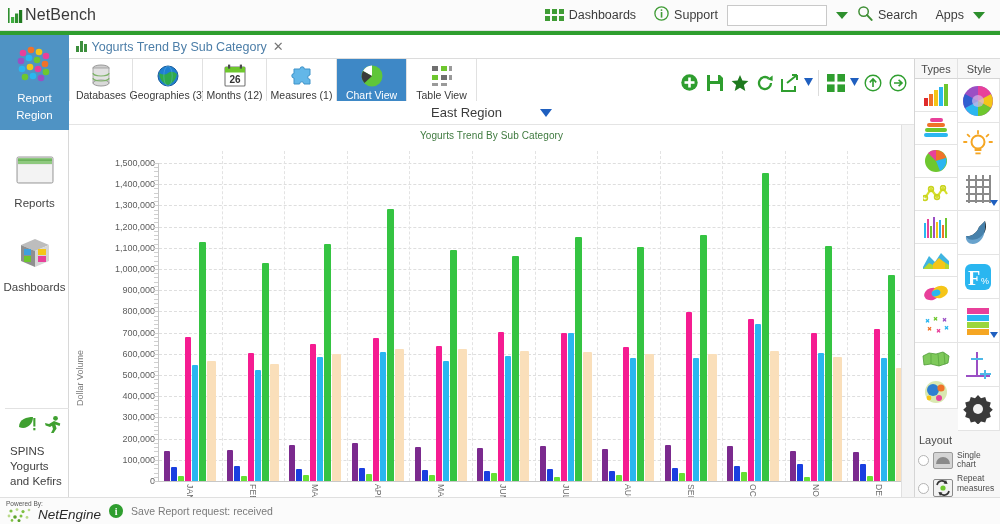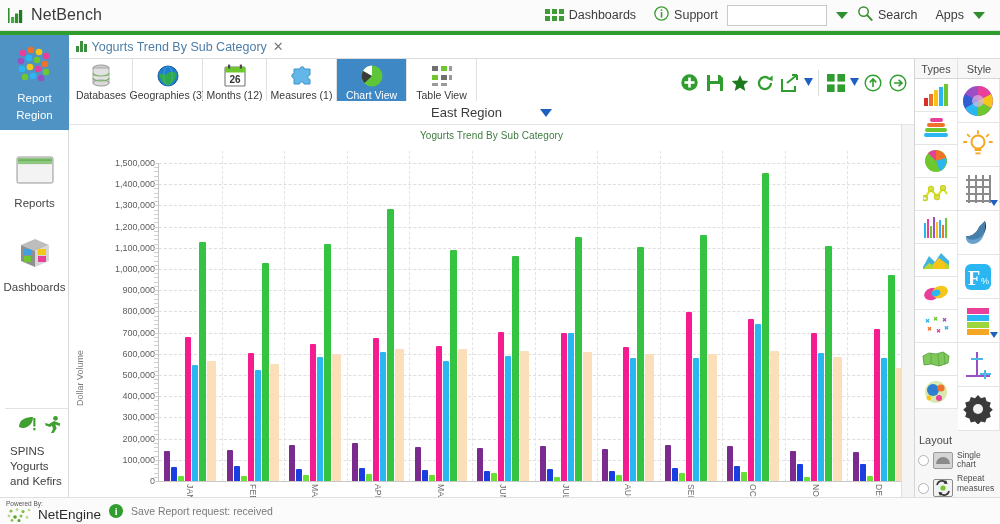--- a/index.html
+++ b/index.html
@@ -14,21 +14,21 @@
   }
   #app { position: relative; width: 1000px; height: 524px; background:#fff; }
 
   
   .topbar {
     position:absolute; left:0; top:0; width:1000px; height:31px;
     background:#fbfbfb; border-bottom:1px solid #e2e2e2;
     display:flex; align-items:center;
   }
   .topbar-green { position:absolute; left:0; top:31px; width:1000px; height:4px; background:#2f9e2f; }
-  .brand { display:flex; align-items:center; padding-left:8px; gap:6px; }
+  .brand { display:flex; align-items:center; padding-left:8px; }
   .brand-logo { width:17px; height:15px; position:relative; }
   .brand-name { font-size:16px; color:#3a3a3a; letter-spacing:0.1px; }
   .topbar-right { margin-left:auto; display:flex; align-items:center; gap:0; padding-right:6px; }
   .tb-item { display:flex; align-items:center; gap:5px; padding:0 9px; height:31px; cursor:pointer; }
   .tb-item span.lbl { font-size:12.5px; color:#3c3c3c; }
   .grid-icon { display:grid; grid-template-columns:repeat(3,5px); grid-template-rows:repeat(2,5px); gap:2px; }
   .grid-icon i { background:#3f9c35; display:block; width:5px; height:5px; }
   .info-icon, .magni-icon { display:inline-block; }
   .caret-dn { width:0;height:0;border-left:6px solid transparent;border-right:6px solid transparent;border-top:7px solid #2d8f2d; }
   .search-box { width:100px; height:21px; border:1px solid #c9c9c9; background:#fff; margin-right:4px; }
@@ -151,21 +151,21 @@
   .lradio { width:11px; height:11px; border:1px solid #b4b4b4; border-radius:50%; background:#fff; flex:0 0 auto; cursor:pointer;}
   .lico { width:22px; height:20px; flex:0 0 auto; display:flex; align-items:center; justify-content:center; }
   .ltxt { font-size:8.5px; color:#4a4a4a; line-height:9.5px; }
 
   
   .statusbar {
     position:absolute; left:0; bottom:0; width:1000px; height:27px;
     background:#fbfbfb; border-top:1px solid #e0e0e0; display:flex; align-items:center; gap:8px; padding-left:6px;
   }
   .powered { font-size:6.5px; color:#555; line-height:7px; }
-  .ne-name { font-size:13.5px; color:#2b2b2b; }
+  .ne-name { font-size:13.5px; color:#2b2b2b;font-style:italic; }
   .status-txt { font-size:10.5px; color:#7a7a7a; }
   .info-dot { width:14px;height:14px;border-radius:50%;background:#2f9e2f;color:#fff;font-size:10px;
               display:flex;align-items:center;justify-content:center;font-weight:bold; font-family:"Liberation Serif",serif;}
 </style>
 </head>
 <body>
 
 <div id="app">
 
   <div class="topbar">

